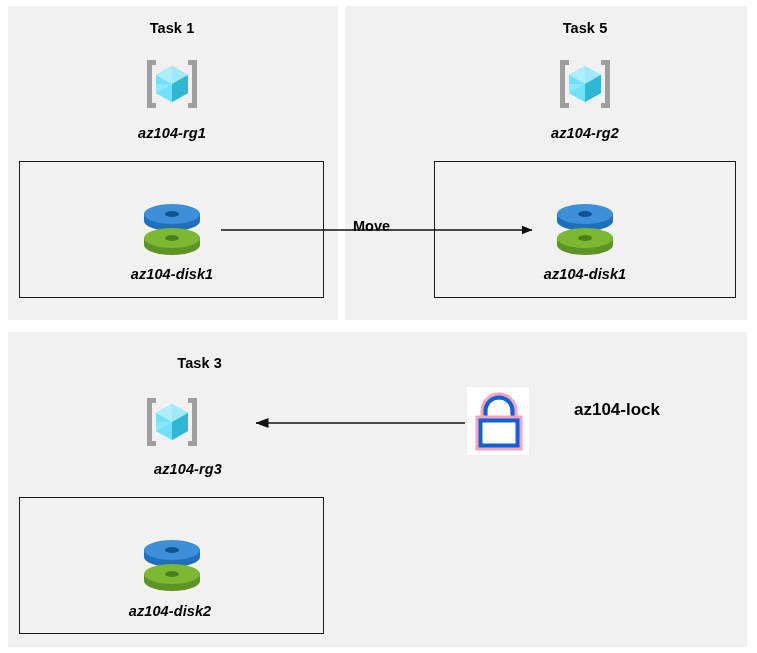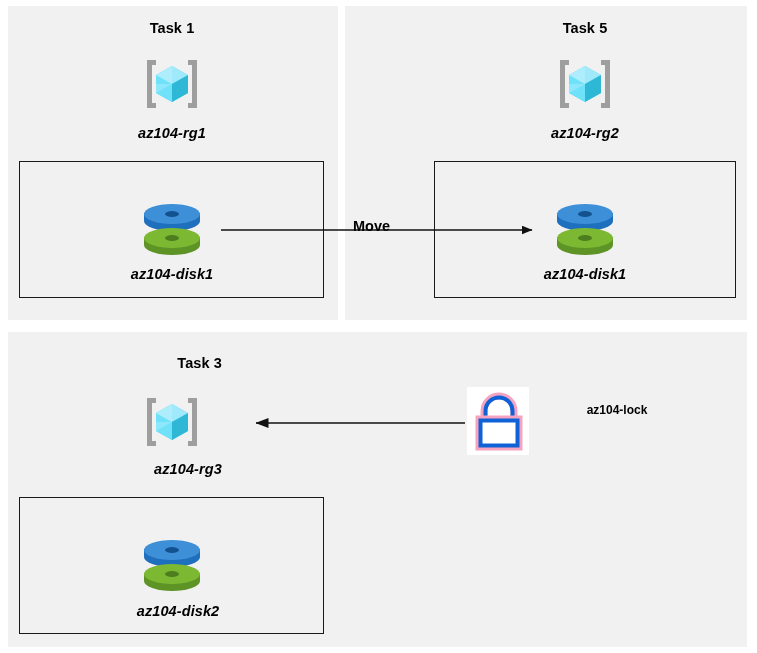--- a/index.html
+++ b/index.html
@@ -72,21 +72,21 @@
   }
   .move-label {
     position: absolute;
     font-size: 14.5px;
     font-weight: bold;
     color: #000000;
     white-space: nowrap;
   }
   .lock-text {
     position: absolute;
-    font-size: 12px;
+    font-size: 17px;
     font-weight: bold;
     color: #000000;
     white-space: nowrap;
     text-align: center;
     line-height: 20px;
   }
   .lock-plate {
     position: absolute;
     background: #ffffff;
   }
@@ -195,21 +195,21 @@
       <rect x="4" y="14" width="56" height="8" fill="#1f6fbf"></rect>
       <ellipse cx="32" cy="15" rx="28" ry="10" fill="#3d8fd8"></ellipse>
       <ellipse cx="32" cy="15" rx="7" ry="3" fill="#12538f"></ellipse>
       <ellipse cx="32" cy="46" rx="28" ry="10" fill="#5d9425"></ellipse>
       <rect x="4" y="38" width="56" height="8" fill="#5d9425"></rect>
       <ellipse cx="32" cy="39" rx="28" ry="10" fill="#7cb832"></ellipse>
       <ellipse cx="32" cy="39" rx="7" ry="3" fill="#4d7d1e"></ellipse>
     </svg>
   </div>
 
-  <div class="resource-label" style="left:113px; top:603px; width:130px;">az104-disk2</div>
+  <div class="resource-label" style="left:105px; top:603px; width:130px;">az104-disk2</div>
 
   <div class="lock-plate" style="left:467px; top:387px; width:62px; height:68px;"></div>
 
   <div class="icon-wrap lock-icon" style="left:471px; top:391px;">
     <svg width="56" height="62" viewBox="0 0 56 62" aria-hidden="true">
       <path d="M13 30 L13 20 A15 15 0 0 1 43 20 L43 30" fill="none" stroke="#f5a3c0" stroke-width="7"></path>
       <path d="M14.5 30 L14.5 20 A13.5 13.5 0 0 1 41.5 20 L41.5 30" fill="none" stroke="#0f62d6" stroke-width="4"></path>
       <rect x="8" y="28" width="40" height="28" fill="none" stroke="#f5a3c0" stroke-width="7"></rect>
       <rect x="9.5" y="29.5" width="37" height="25" fill="#ffffff" stroke="#0f62d6" stroke-width="4"></rect>
     </svg>

